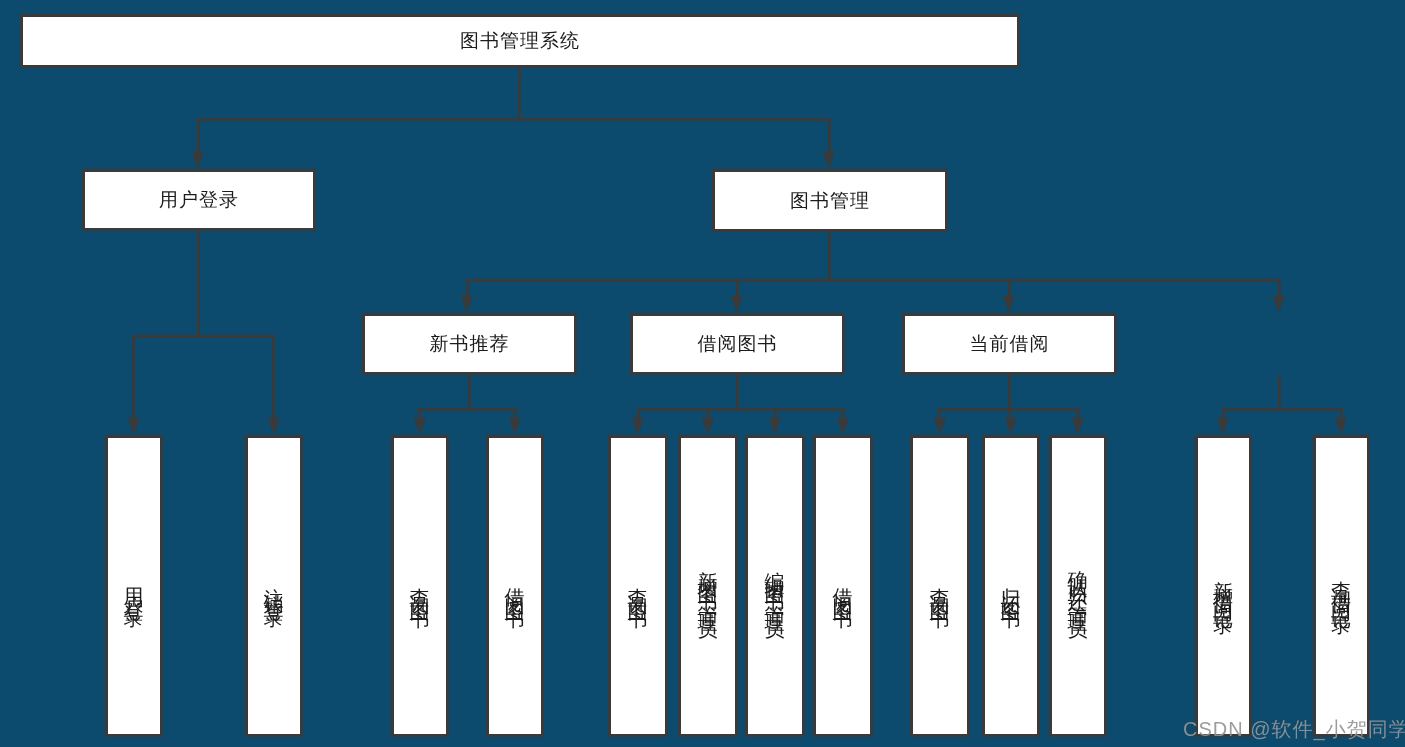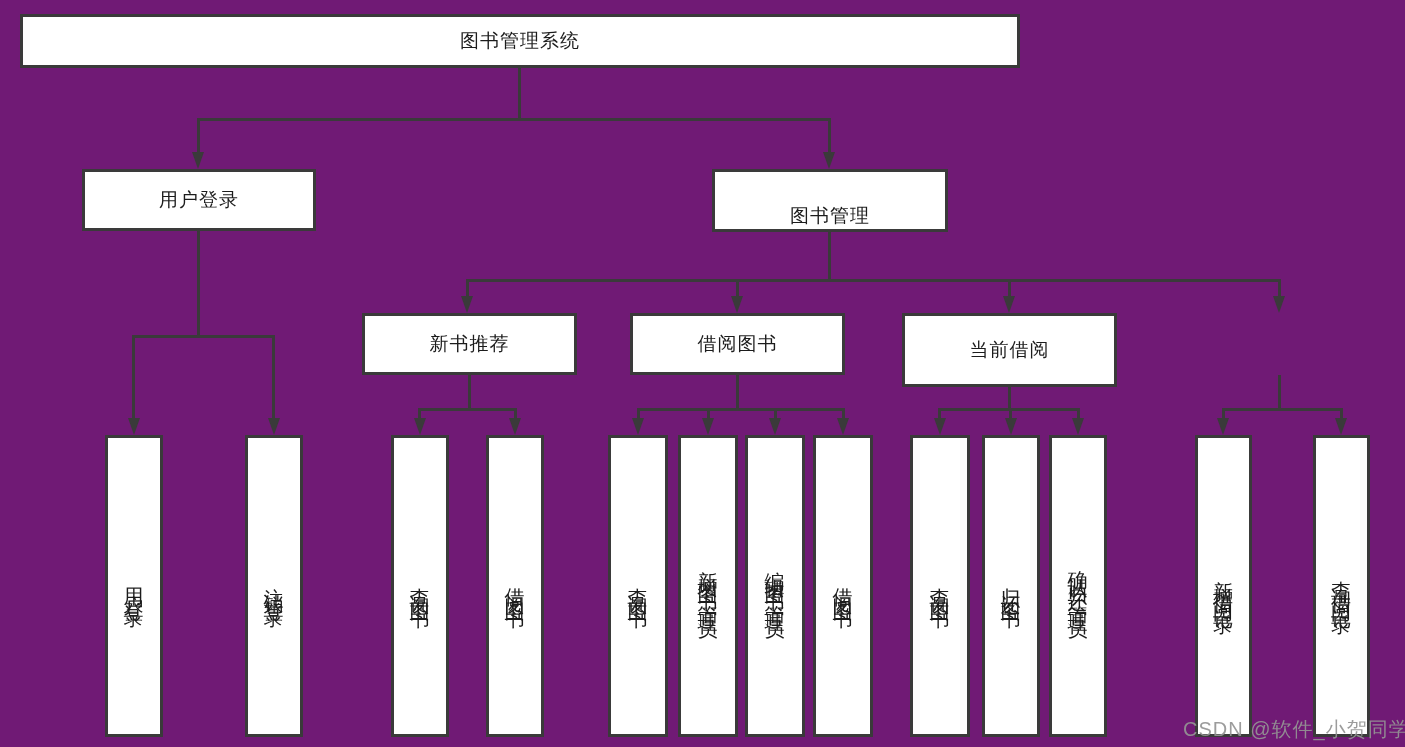--- a/index.html
+++ b/index.html
@@ -5,21 +5,21 @@
   html, body {
     margin: 0;
     padding: 0;
     background: #ffffff;
     font-family: "Liberation Sans", "DejaVu Sans", sans-serif;
   }
   #canvas {
     position: relative;
     width: 1405px;
     height: 747px;
-    background: #701a75;
+    background: #0c4a6e;
     overflow: hidden;
   }
   .box {
     position: absolute;
     box-sizing: border-box;
     border: 3px solid #3a3a3a;
     background: #ffffff;
     display: flex;
     align-items: center;
     justify-content: center;
@@ -84,21 +84,21 @@
   <div class="vline" style="left:518px; top:68px; height:50px;"></div>
   <div class="hline" style="left:197px; top:118px; width:634px;"></div>
   <div class="vline" style="left:197px; top:118px; height:34px;"></div>
   <div class="arrow" style="left:192px; top:152px;"></div>
   <div class="vline" style="left:828px; top:118px; height:34px;"></div>
   <div class="arrow" style="left:823px; top:152px;"></div>
 
   <div class="box" style="left:82px; top:169px; width:234px; height:62px;">
     <span>用户登录</span>
   </div>
-  <div class="box" style="left:712px; top:169px; width:236px; height:63px;align-items:flex-end;">
+  <div class="box" style="left:712px; top:169px; width:236px; height:63px;">
     <span>图书管理</span>
   </div>
 
   <div class="vline" style="left:197px; top:231px; height:104px;"></div>
   <div class="hline" style="left:132px; top:335px; width:143px;"></div>
   <div class="vline" style="left:132px; top:335px; height:83px;"></div>
   <div class="arrow" style="left:128px; top:418px;"></div>
   <div class="vline" style="left:272px; top:335px; height:83px;"></div>
   <div class="arrow" style="left:268px; top:418px;"></div>
 
@@ -112,21 +112,21 @@
   <div class="arrow" style="left:1003px; top:296px;"></div>
   <div class="vline" style="left:1278px; top:279px; height:17px;"></div>
   <div class="arrow" style="left:1273px; top:296px;"></div>
 
   <div class="box" style="left:362px; top:313px; width:215px; height:62px;font-family:Liberation Mono, monospace;">
     <span>新书推荐</span>
   </div>
   <div class="box" style="left:630px; top:313px; width:215px; height:62px;">
     <span>借阅图书</span>
   </div>
-  <div class="box" style="left:902px; top:313px; width:215px; height:74px;">
+  <div class="box" style="left:902px; top:313px; width:215px; height:62px;">
     <span>当前借阅</span>
   </div>
 
   <div class="vline" style="left:468px; top:375px; height:33px;"></div>
   <div class="hline" style="left:418px; top:408px; width:99px;"></div>
   <div class="vline" style="left:418px; top:408px; height:12px;"></div>
   <div class="arrow" style="left:414px; top:418px;"></div>
   <div class="vline" style="left:514px; top:408px; height:12px;"></div>
   <div class="arrow" style="left:509px; top:418px;"></div>
 

